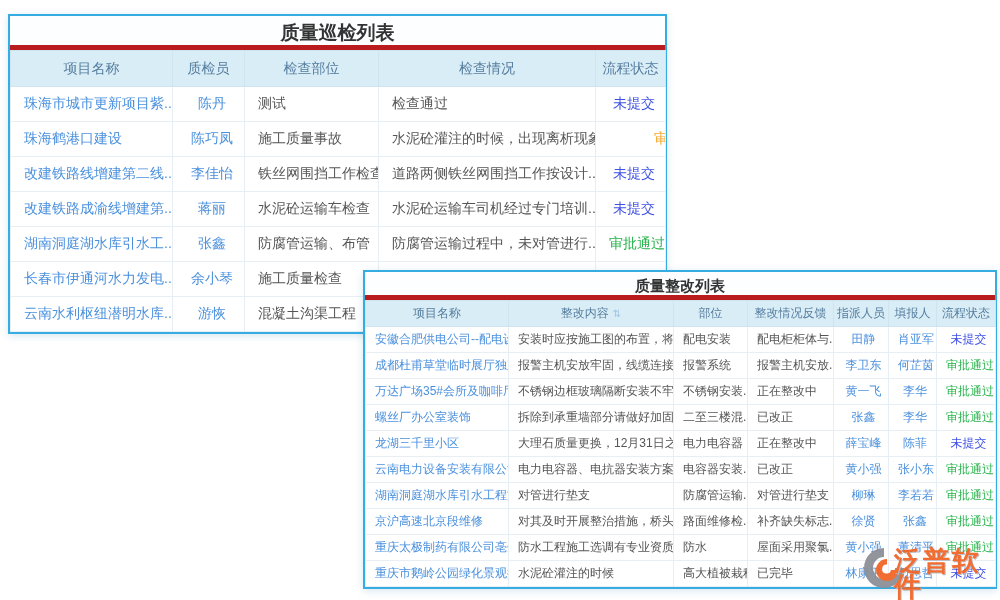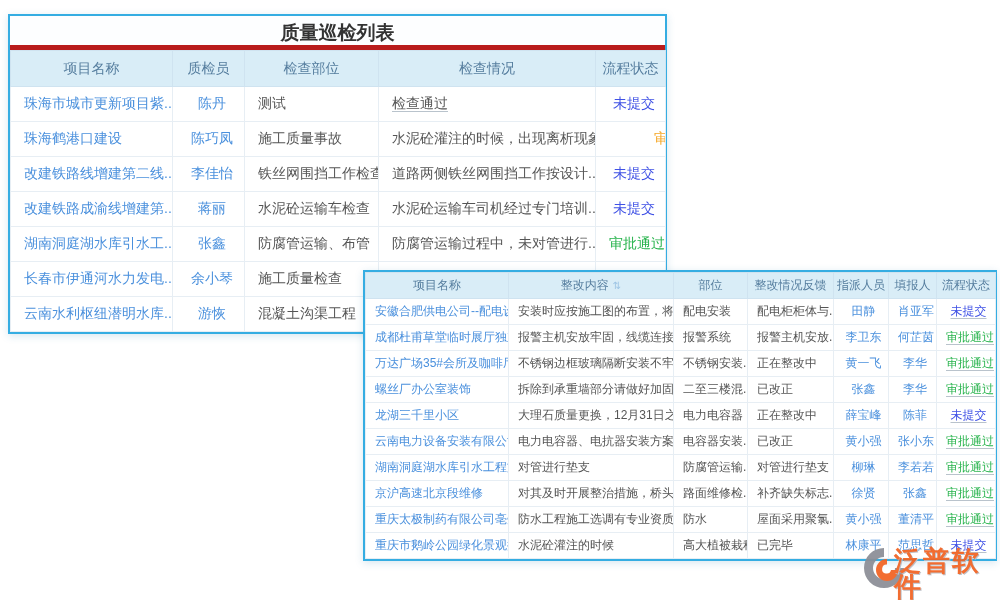--- a/index.html
+++ b/index.html
@@ -17,21 +17,21 @@
   th, td { border:1px solid #e7eef4; overflow:hidden; white-space:nowrap;
     text-overflow:clip; }
   th { background:#d9edf7; color:#557d9e; font-weight:normal; text-align:center;
     border-color:#cfe3f0; }
   #panel-inspection th { height:36px; font-size:14px; }
   #panel-inspection td { height:35px; font-size:14px; padding:0 6px 0 13px; color:#555; }
   #panel-rectification th { height:26px; font-size:12px; }
   #panel-rectification td { height:26px; font-size:12px; padding:0 4px 0 9px; color:#555; }
   td.c-center { text-align:center; padding:0 2px; }
   .link { color:#4a90dd; }
-  .u { text-decoration:underline; text-decoration-color:#b9c3cc; text-underline-offset:3px; }
+  .u { text-decoration-color:#b9c3cc; text-underline-offset:3px; }
   .status { display:inline-block; }
   .sort-icon { color:#9cc4e4; font-size:10px; margin-left:4px; }
   
   #watermark { position:absolute; left:860px; top:544px; z-index:9; display:flex;
     align-items:flex-start; opacity:.93; pointer-events:none; }
   #watermark .wm-text { margin-left:-14px; margin-top:4px; }
   #watermark .wm-brand { font-size:27px; font-weight:bold; color:#f26322; line-height:26px;
     letter-spacing:2px; text-shadow:1px 1px 0 #b9bcc4; }
 </style>
 </head>
@@ -104,20 +104,21 @@
           <td class="c-center"><span class="link">游恢</span></td>
           <td><span>混凝土沟渠工程</span></td>
           <td><span></span></td>
           <td class="c-center"><span class="status"></span></td>
         </tr>
       </tbody>
   </table>
 </div>
 
 <div class="panel" id="panel-rectification">
+  <div class="panel-title">质量整改列表</div>
   <table>
     <colgroup>
       <col style="width:143px">
         <col style="width:165px">
         <col style="width:74px">
       <col style="width:86px">
         <col style="width:55px">
         <col style="width:48px">
         <col style="width:59px">
     </colgroup>

